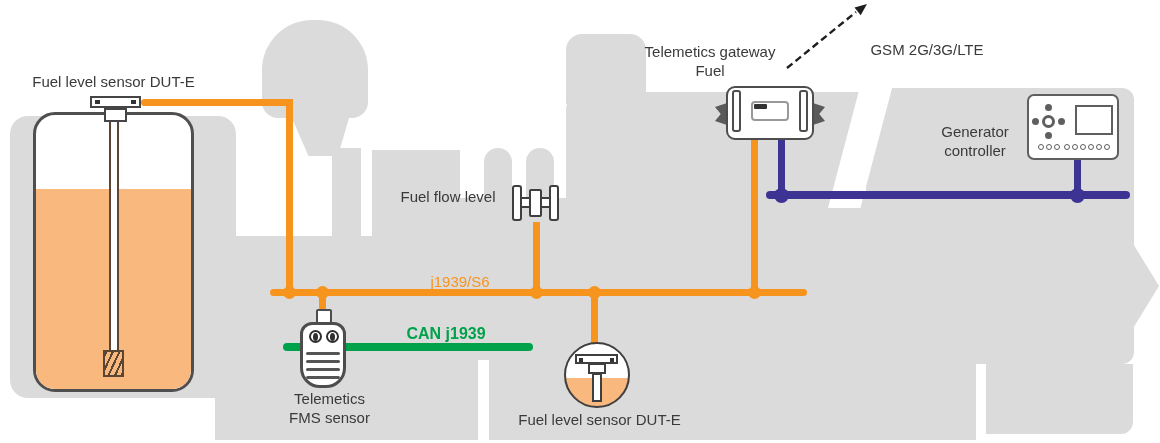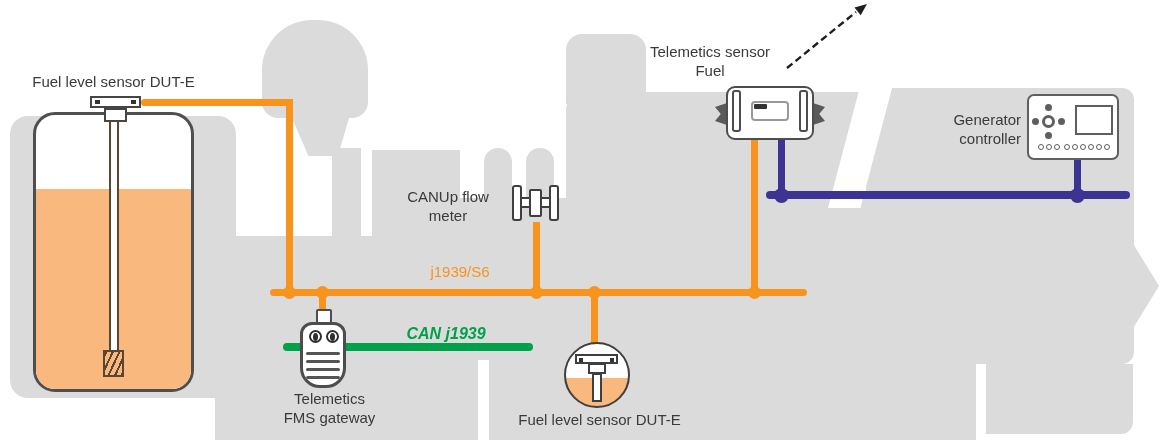--- a/index.html
+++ b/index.html
@@ -196,41 +196,42 @@
     <span class="ctrl-port" style="left:43px;"></span>
     <span class="ctrl-port" style="left:51px;"></span>
     <span class="ctrl-port" style="left:59px;"></span>
     <span class="ctrl-port" style="left:67px;"></span>
     <span class="ctrl-port" style="left:75px;"></span>
   </div>
 
   <div class="lbl" style="left:11px;top:72px;width:205px;">Fuel level sensor DUT-E</div>
 
   <div class="lbl" style="left:628px;top:42px;width:164px;">
-    <span style="display:block;">Telemetics sensor</span>
+    <span style="display:block;">Telemetics gateway</span>
     <span style="display:block;">Fuel</span>
   </div>
 
   <div class="lbl" style="left:852px;top:40px;width:150px;">
+    <span style="display:block;">GSM 2G/3G/LTE</span>
   </div>
 
   <div class="lbl" style="left:386px;top:187px;width:124px;">
-    <span style="display:block;">CANUp flow meter</span>
-  </div>
-
-  <div class="lbl lbl-orange" style="left:415px;top:262px;width:90px;">j1939/S6</div>
-
-  <div class="lbl lbl-green" style="left:396px;top:324px;width:100px;font-style:italic;">CAN j1939</div>
+    <span style="display:block;">Fuel flow level</span>
+  </div>
+
+  <div class="lbl lbl-orange" style="left:415px;top:272px;width:90px;">j1939/S6</div>
+
+  <div class="lbl lbl-green" style="left:396px;top:324px;width:100px;">CAN j1939</div>
 
 
   <div class="lbl" style="left:262px;top:389px;width:135px;">
     <span style="display:block;">Telemetics</span>
-    <span style="display:block;">FMS gateway</span>
+    <span style="display:block;">FMS sensor</span>
   </div>
 
   <div class="lbl" style="left:502px;top:410px;width:195px;">Fuel level sensor DUT-E</div>
 
-  <div class="lbl" style="left:929px;top:110px;width:92px;text-align:right;">
+  <div class="lbl" style="left:929px;top:122px;width:92px;">
     <span style="display:block;">Generator</span>
     <span style="display:block;">controller</span>
   </div>
 
 </div>
 
 </body></html>

